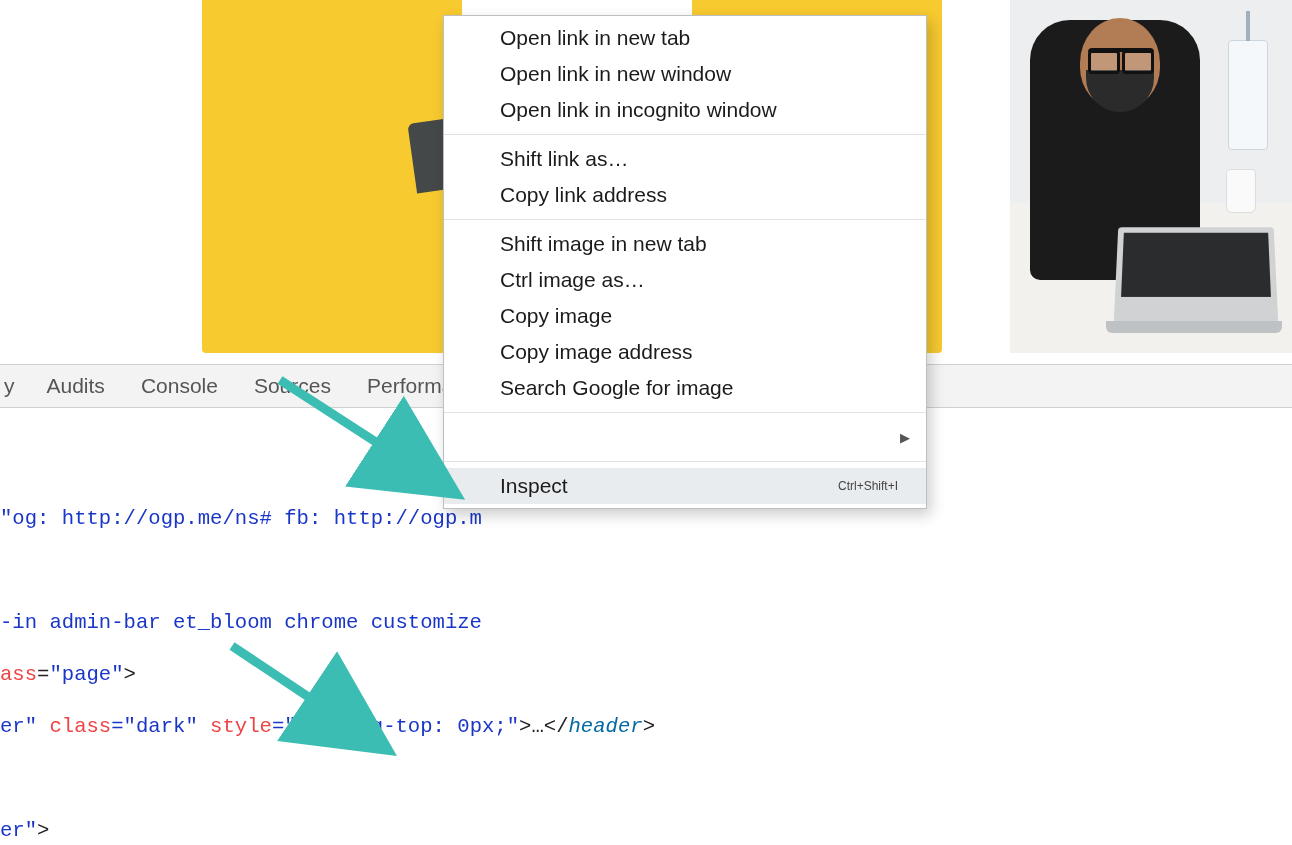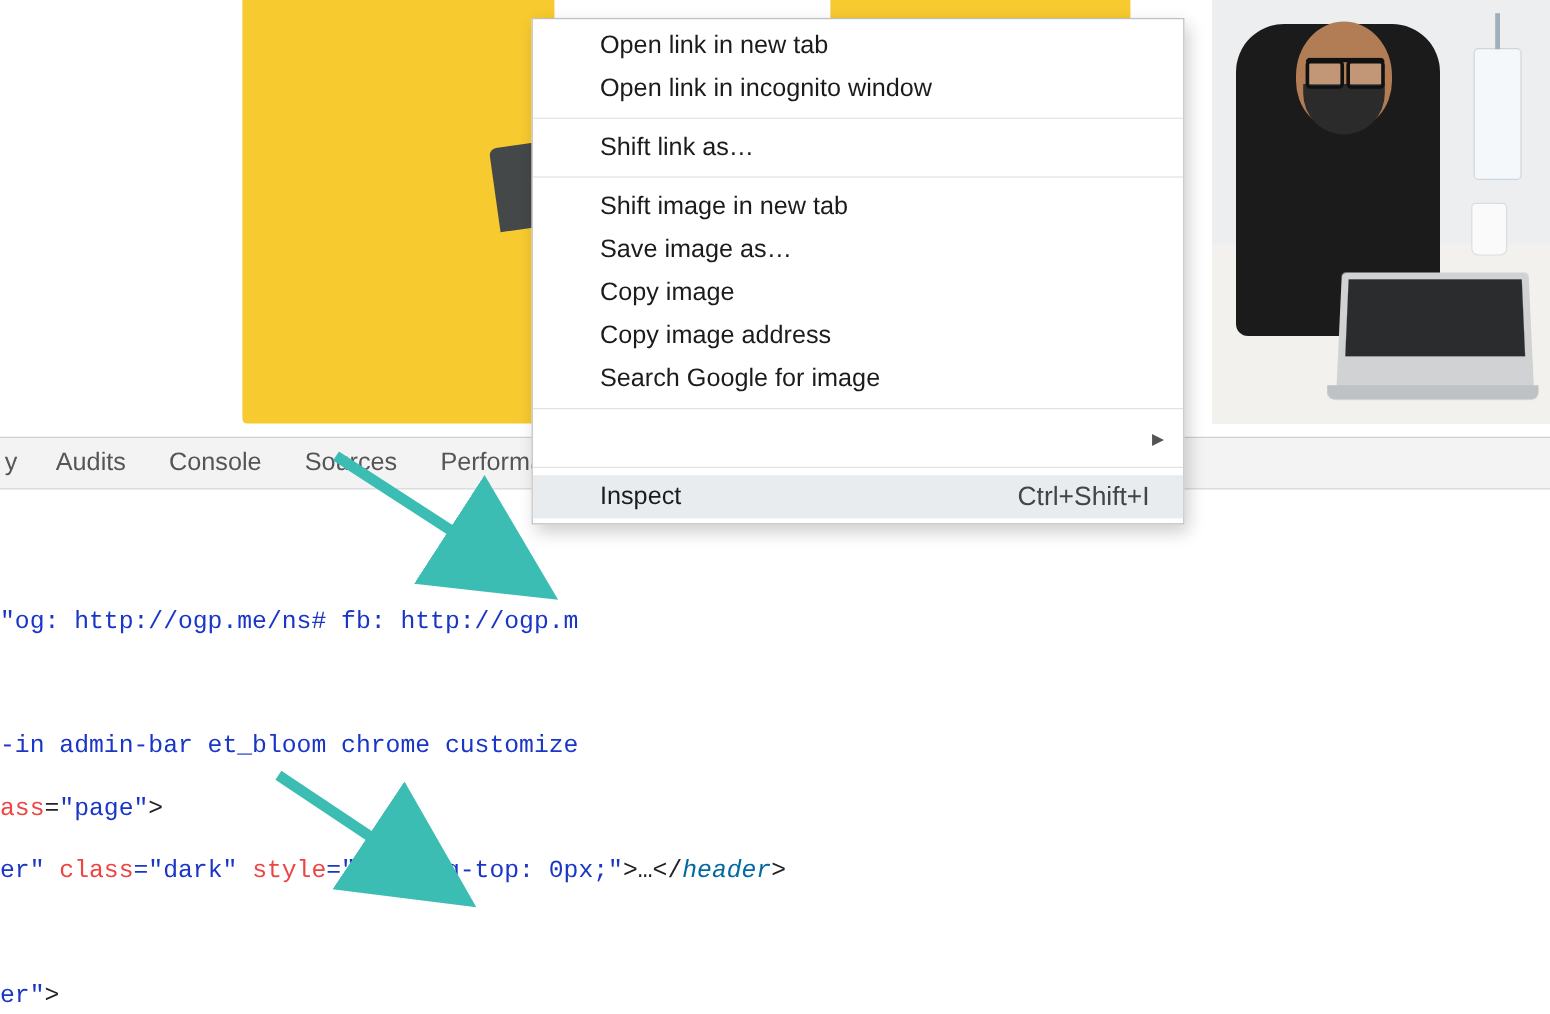--- a/index.html
+++ b/index.html
@@ -106,36 +106,36 @@
     white-space: pre; overflow:hidden;
   }
   .code-panel .line{ padding-left:0; }
   .tok-str { color:#1a36c6; }
   .tok-attr{ color:#ef4444; }
   .tok-tag { color:#0369a1;font-style:italic; }
   .tok-punc{ color:#222; }
 
   
   .ctx-menu {
-    position:absolute; left:443px; top:15px; width:544px;
+    position:absolute; left:443px; top:15px; width:484px;
     background:#fff; border:1px solid #bfbfbf;
     box-shadow: 4px 6px 14px rgba(0,0,0,.2);
     font-size:21px; color:#1b1b1b;
     padding:4px 0;
   }
   .ctx-item{
     display:flex; align-items:center; justify-content:space-between;
     height:36px; padding:0 28px 0 56px; position:relative;
   }
   .ctx-item.has-sub::after{
     content:"▶"; font-size:13px; color:#555; position:absolute; right:16px;
   }
   .ctx-item.hovered{ background:#e9ecef;}
   .ctx-sep{ height:1px; background:#e2e2e2; margin:6px 0;}
-  .ctx-item .sc{ color:#444; font-size:22px;}
+  .ctx-item .sc{ color:#444; font-size:12px;}
   .ctx-item.blank{ height:36px; }
 
   
   .arrow { position:absolute; pointer-events:none; }
   .arrow svg { overflow: visible; }
 
 </style>
 </head>
 <body>
 
@@ -195,32 +195,38 @@
 
 
 
 </div>
 
 <div class="ctx-menu" id="ctxMenu">
     <div class="ctx-item">
       <span>Open link in new tab</span>
     </div>
     <div class="ctx-item">
+      <span>Open link in new window</span>
+    </div>
+    <div class="ctx-item">
       <span>Open link in incognito window</span>
     </div>
     <div class="ctx-sep"></div>
     <div class="ctx-item">
       <span>Shift link as…</span>
     </div>
+    <div class="ctx-item">
+      <span>Copy link address</span>
+    </div>
     <div class="ctx-sep"></div>
     <div class="ctx-item">
       <span>Shift image in new tab</span>
     </div>
     <div class="ctx-item">
-      <span>Save image as…</span>
+      <span>Ctrl image as…</span>
     </div>
     <div class="ctx-item">
       <span>Copy image</span>
     </div>
     <div class="ctx-item">
       <span>Copy image address</span>
     </div>
     <div class="ctx-item">
       <span>Search Google for image</span>
     </div>

